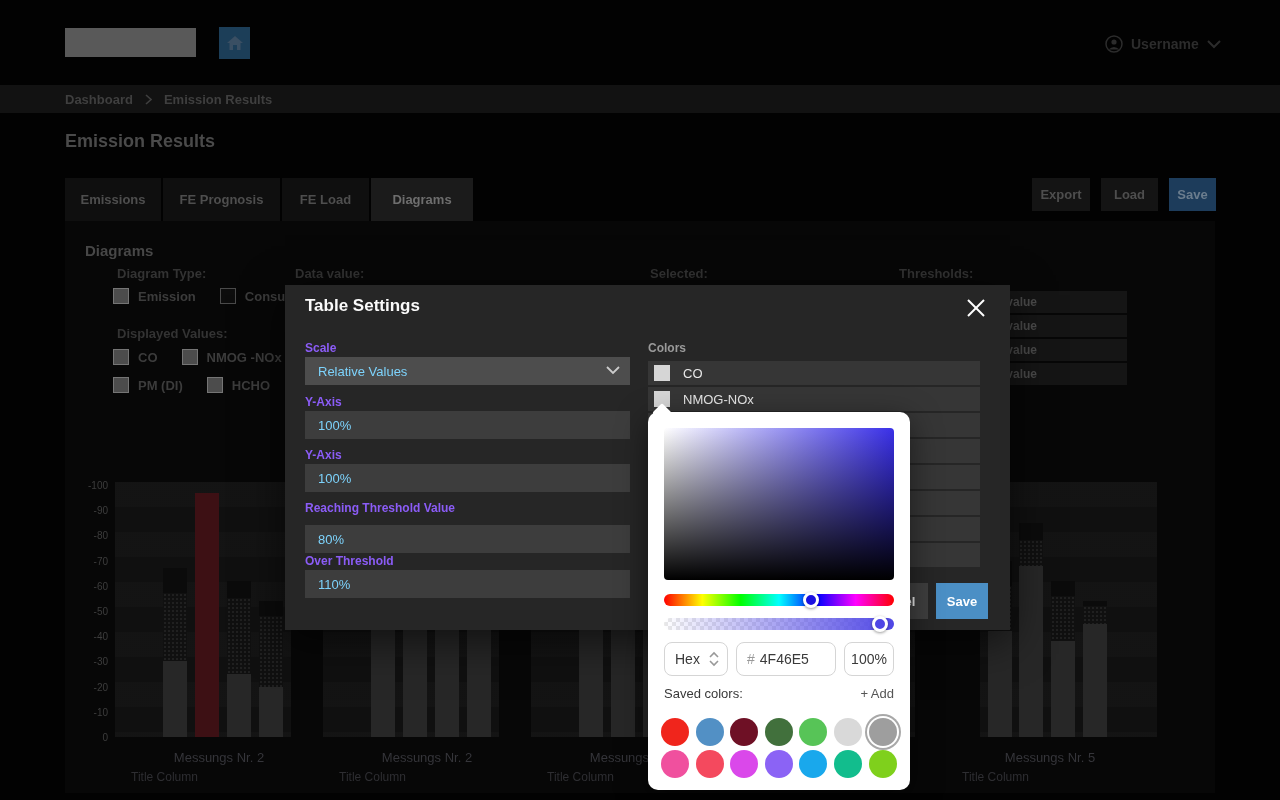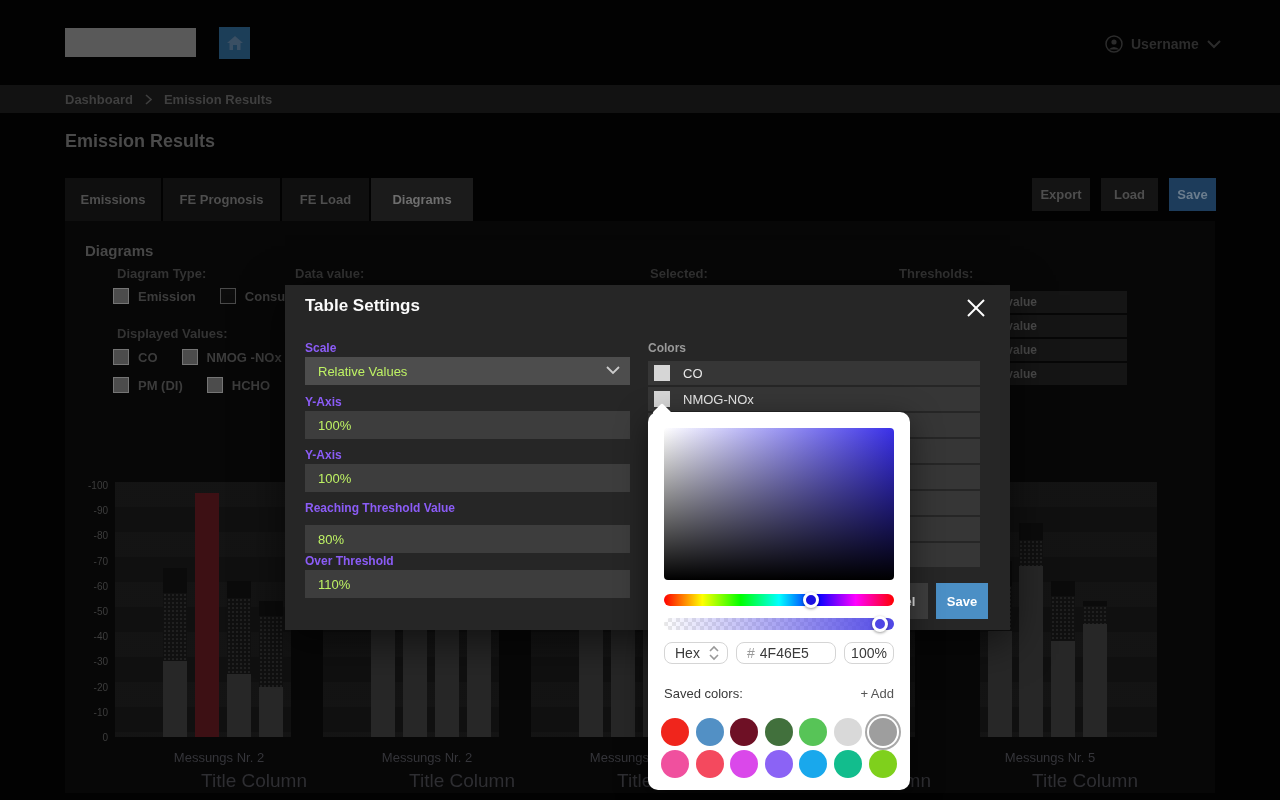--- a/index.html
+++ b/index.html
@@ -50,28 +50,28 @@
   
   .tick { position:absolute; width:28px; text-align:right; font-size:10px; color:#3d3d3d; }
   .gpanel { position:absolute; top:482px; height:255px; background:#101010;
             background-image: repeating-linear-gradient(to bottom, rgba(255,255,255,.015) 0 25px, rgba(255,255,255,0) 25px 50px); }
   .bar { position:absolute; bottom:0; }
   .seg { position:absolute; left:0; width:100%; }
   .seg.solid { background:#272727; }
   .seg.hatch { background: radial-gradient(#202020 1px, transparent 1px) 0 0/4px 4px, #101010; }
   .seg.cap { background:#0b0b0b; }
   .glabel { position:absolute; text-align:center; font-size:13px; color:#35353a; }
-  .glabel2 { position:absolute; text-align:right; font-size:19px; color:#2e2e32; }
+  .glabel2 { position:absolute; text-align:left; font-size:12px; color:#2e2e32; }
 
   
   .modal { left:285px; top:285px; width:725px; height:345px; background:#262626; box-shadow:0 10px 40px rgba(0,0,0,.6); z-index:10; }
   .modal-title { position:absolute; left:20px; top:11px; font-size:17px; font-weight:700; color:#fafafa; }
   .modal-close { position:absolute; left:680px; top:12px; width:22px; height:22px; cursor:pointer; }
   .mfield-label { font-size:12px; font-weight:700; color:#8b5cf6; position:absolute; left:20px; }
-  .minput { position:absolute; left:20px; width:325px; height:28px; background:#3d3d3d; color:#bef264; font-size:13px; display:flex; align-items:center; padding-left:13px; }
+  .minput { position:absolute; left:20px; width:325px; height:28px; background:#3d3d3d; color:#7dd3fc; font-size:13px; display:flex; align-items:center; padding-left:13px; }
   .mselect { background:#4d4d4d; }
   .mselect .chev { position:absolute; right:10px; top:9px; }
   .colors-label { position:absolute; left:363px; top:56px; font-size:12px; font-weight:700; color:#9a9a9a; }
   .crow { position:absolute; left:363px; width:332px; height:24px; background:#363636; display:flex; align-items:center; gap:13px; padding-left:6px; }
   .crow .sw { width:16px; height:16px; background:#d6d6d6; }
   .crow .cl { font-size:13px; color:#e8e8e8; }
   .mbtn { position:absolute; top:298px; height:36px; display:flex; align-items:center; justify-content:center; font-size:13px; font-weight:700; }
   .mbtn.cancel { left:575px; width:68px; background:#3f3f3f; color:#e8e8e8; }
   .mbtn.save { left:651px; width:52px; background:#4b8fc5; color:#fff; }
 
@@ -80,21 +80,21 @@
   .picker-arrow { position:absolute; left:7px; top:-6px; width:14px; height:14px; background:#fff; transform:rotate(45deg); border-radius:2px; }
   .grad { position:absolute; left:16px; top:16px; width:230px; height:152px; border-radius:4px; }
   .slider { position:absolute; left:16px; width:230px; height:12px; border-radius:6px; }
   .hue { top:182px; background:linear-gradient(to right,#f00,#ff0,#0f0,#0ff,#00f,#f0f,#f00); }
   .alpha { top:206px; }
   .alpha-base { position:absolute; inset:0; border-radius:6px;
      background-image: conic-gradient(#e8e8e8 25%, #fff 0 50%, #e8e8e8 0 75%, #fff 0); background-size:8px 8px; }
   .alpha-fill { position:absolute; inset:0; border-radius:6px; }
   .handle { position:absolute; top:-2px; width:16px; height:16px; border-radius:50%; border:3px solid #fff; box-shadow:0 1px 3px rgba(0,0,0,.4); }
   .hexrow { position:absolute; left:16px; top:230px; width:230px; height:34px; display:flex; gap:8px; }
-  .hbox { height:22px; border:1px solid #d5d5d5; border-radius:8px; display:flex; align-items:center; font-size:14px; color:#3a3a3a; }
+  .hbox { height:34px; border:1px solid #d5d5d5; border-radius:8px; display:flex; align-items:center; font-size:14px; color:#3a3a3a; }
   .hbox.mode { width:64px; justify-content:space-between; padding:0 8px 0 10px; }
   .hbox.val { width:100px; padding-left:10px; gap:5px; }
   .hbox.pct { width:50px; justify-content:center; }
   .hash { color:#9a9a9a; }
   .saved-row { position:absolute; left:16px; top:274px; width:230px; display:flex; justify-content:space-between; font-size:13px; }
   .saved-label { color:#383838; }
   .add-link { color:#555; }
   .swatches { position:absolute; left:13px; width:236px; display:flex; gap:6.6px; }
   .swc { width:28px; height:28px; border-radius:50%; }
   .swc.sel { box-shadow:0 0 0 2px #fff, 0 0 0 4px #a8a8a8; }

